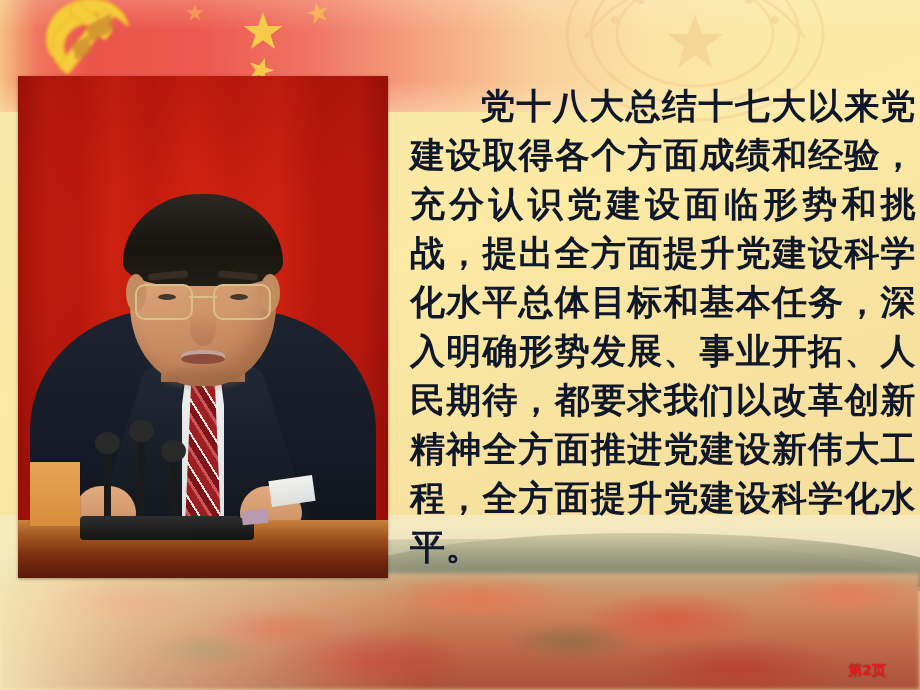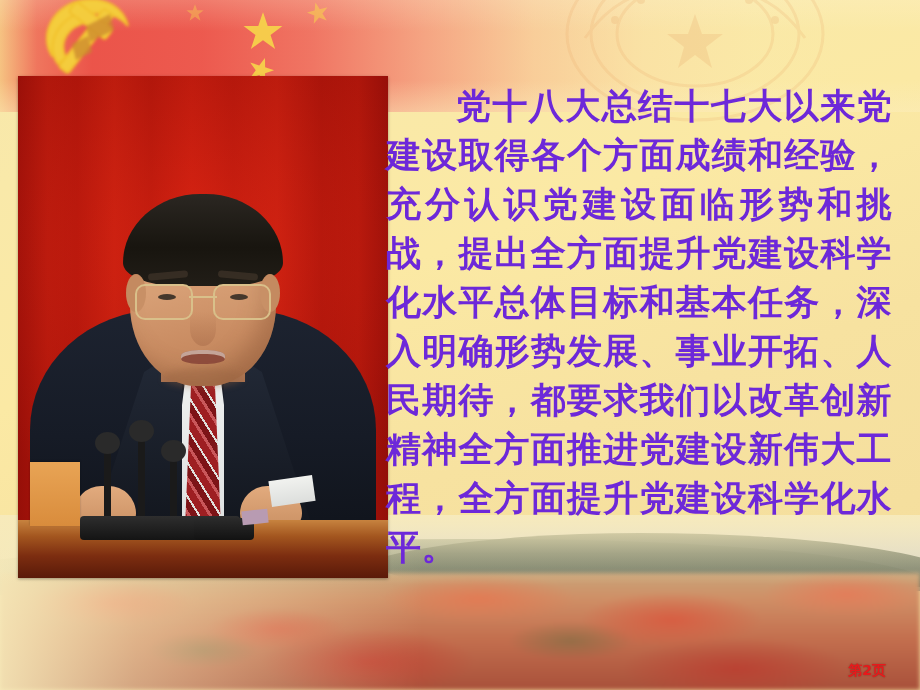--- a/index.html
+++ b/index.html
@@ -347,23 +347,23 @@
   .photo .card {
     position: absolute; bottom: 54px; left: 224px;
     width: 26px; height: 14px;
     background: #b89bb2;
     transform: rotate(-6deg);
   }
 
   
   .bodytext {
     position: absolute;
-    left: 386px; top: 82px;
+    left: 410px; top: 82px;
     width: 506px;
-    color: #6d28d9;
+    color: #0f172a;
     font-weight: bold;
     font-size: 35px;
     line-height: 49px;
     letter-spacing: .4px;
     text-indent: 70px;
     text-align: justify;
     text-justify: inter-character;
     white-space: pre-wrap;
   }
 

